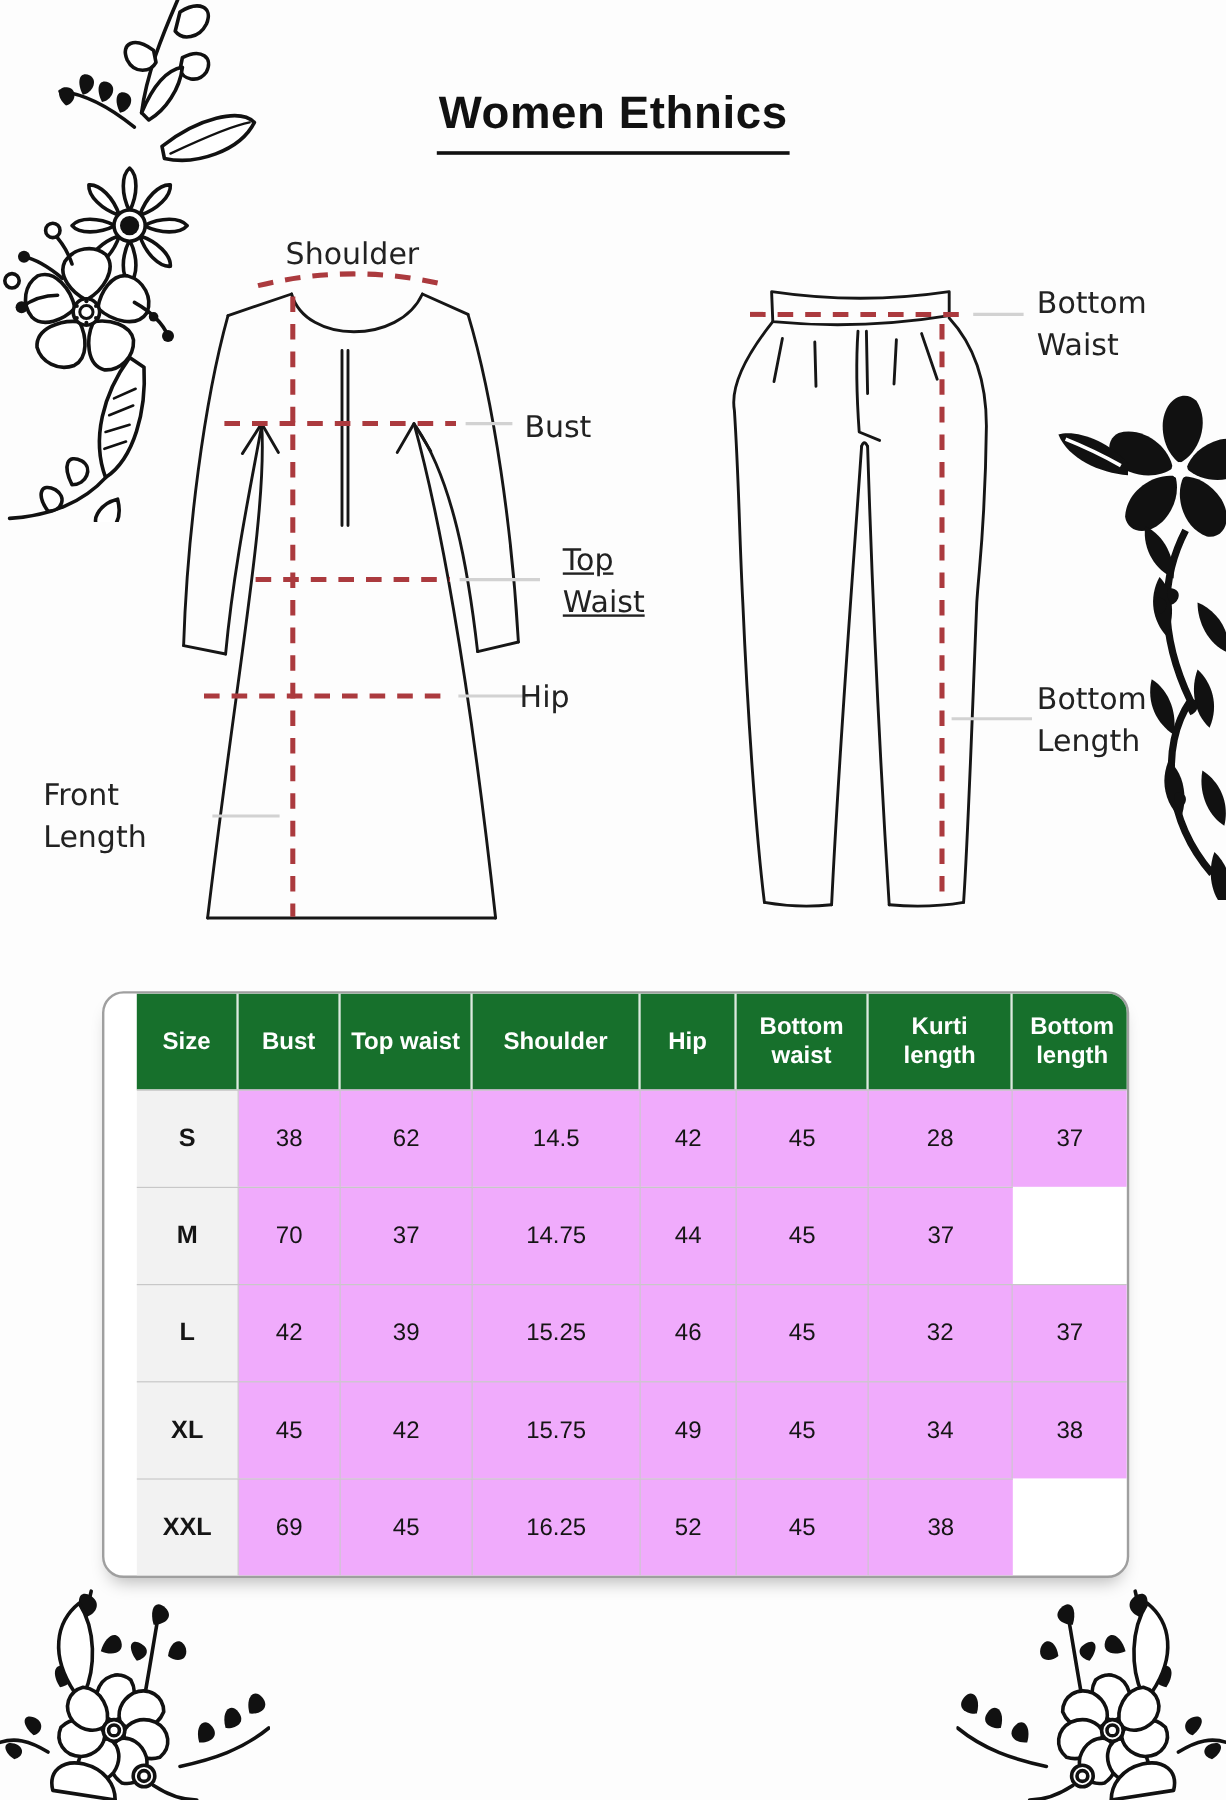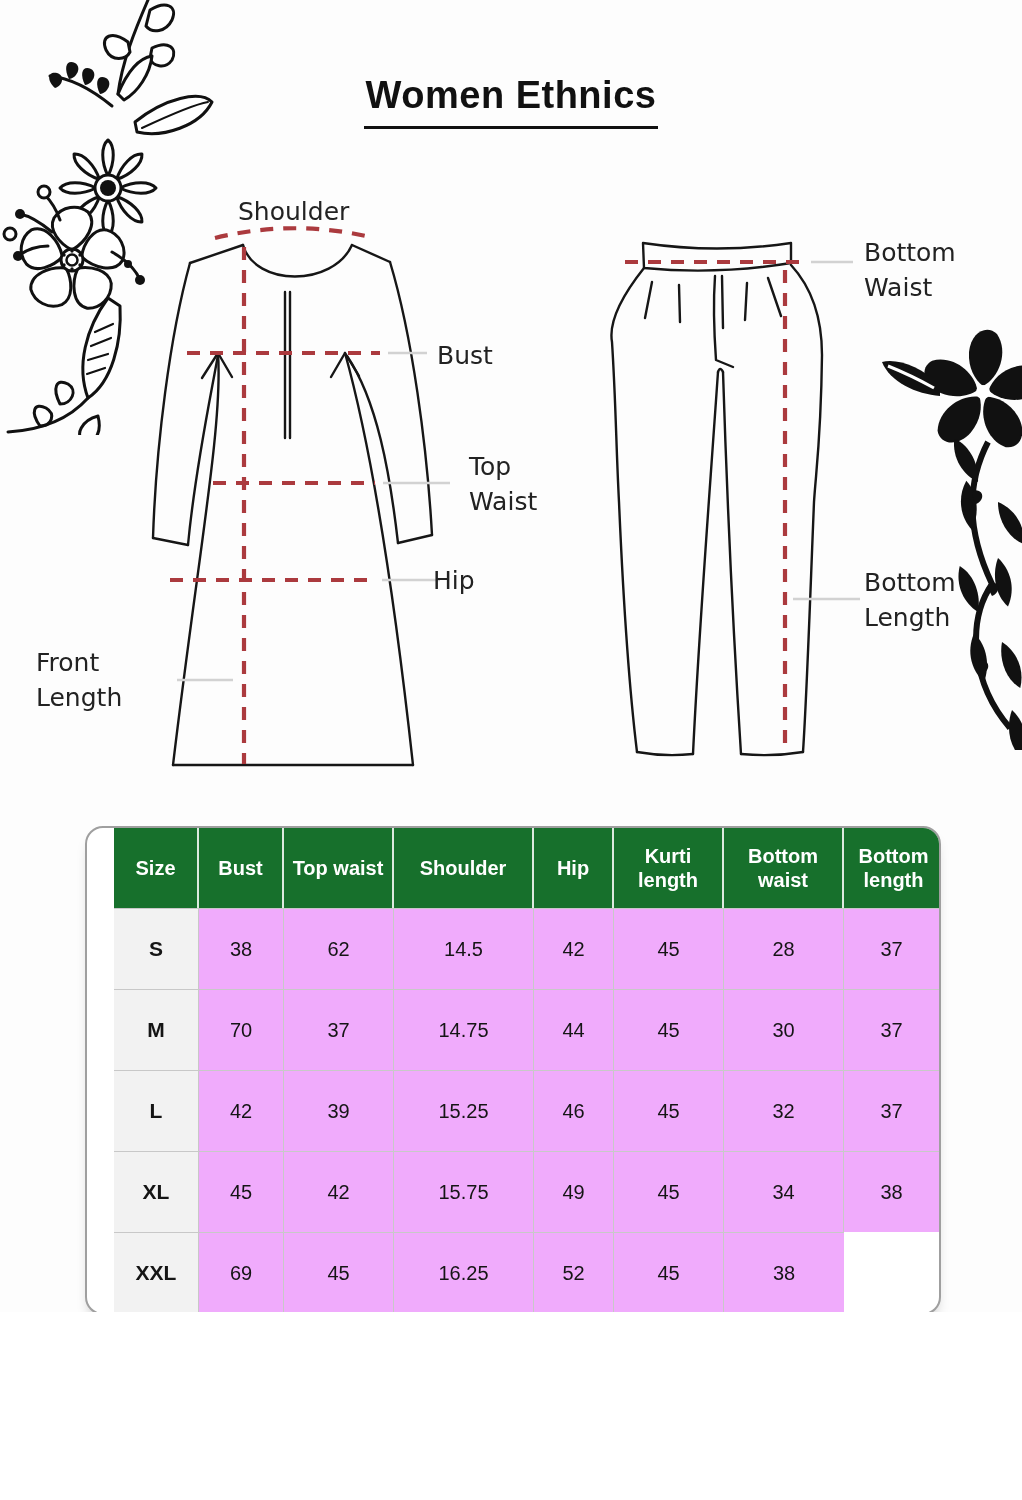--- a/index.html
+++ b/index.html
@@ -1,30 +1,30 @@
 <!DOCTYPE html>
 <html><head>
 <meta charset="utf-8">
 <style>
   html,body{margin:0;padding:0;background:#fff;}
-  .page{position:relative;width:1022px;height:1312px;background:#fdfdfd;overflow:hidden;
+  .page{position:relative;width:1022px;height:1500px;background:#fdfdfd;overflow:hidden;
         font-family:"Liberation Sans",sans-serif;}
 
   
   .title-wrap{position:absolute;top:74px;left:0;right:0;text-align:center;}
   .title-wrap h1{display:inline-block;margin:0;font-size:38px;font-weight:bold;color:#111;
                  letter-spacing:.5px;border-bottom:3px solid #111;padding:0 2px 9px 2px;}
 
   
   .dlabel{position:absolute;font-family:"DejaVu Sans",sans-serif;font-size:25px;font-weight:500;
           color:#222;line-height:35px;white-space:nowrap;}
   .dlabel span{display:block;}
   .lbl-shoulder{left:238px;top:194px;}
   .lbl-bust{left:437px;top:338px;}
-  .lbl-top-waist{left:469px;top:449px;}
+  .lbl-top-waist{left:469px;top:449px;text-decoration:underline;}
   .lbl-hip{left:433px;top:563px;}
   .lbl-front-length{left:36px;top:645px;width:120px;text-align:left;}
   .lbl-bottom-waist{left:864px;top:235px;}
   .lbl-bottom-length{left:864px;top:565px;}
 
   
   .kurti-svg{position:absolute;left:140px;top:215px;width:310px;height:560px;}
   .pants-svg{position:absolute;left:595px;top:230px;width:270px;height:535px;}
   .decor{position:absolute;}
   .decor-tl{left:0;top:0;width:215px;height:435px;}
@@ -331,42 +331,41 @@
     <span>Length</span>
   </div>
 
   <div class="chart">
     <div class="trow">
       <div class="hcell">Size</div>
       <div class="hcell">Bust</div>
       <div class="hcell">Top waist</div>
       <div class="hcell">Shoulder</div>
       <div class="hcell">Hip</div>
+      <div class="hcell">Bottom waist</div>
       <div class="hcell">Kurti length</div>
-      <div class="hcell">Bottom waist</div>
       <div class="hcell">Bottom length</div>
     </div>
     <div class="trow">
       <div class="bcell size-cell">S</div>
       <div class="bcell">38</div>
       <div class="bcell">62</div>
       <div class="bcell">14.5</div>
       <div class="bcell">42</div>
       <div class="bcell">45</div>
       <div class="bcell">28</div>
       <div class="bcell">37</div>
     </div>
     <div class="trow">
       <div class="bcell size-cell">M</div>
       <div class="bcell">70</div>
       <div class="bcell">37</div>
       <div class="bcell">14.75</div>
       <div class="bcell">44</div>
       <div class="bcell">45</div>
-      <div class="bcell">30</div>
       <div class="bcell">37</div>
     </div>
     <div class="trow">
       <div class="bcell size-cell">L</div>
       <div class="bcell">42</div>
       <div class="bcell">39</div>
       <div class="bcell">15.25</div>
       <div class="bcell">46</div>
       <div class="bcell">45</div>
       <div class="bcell">32</div>

